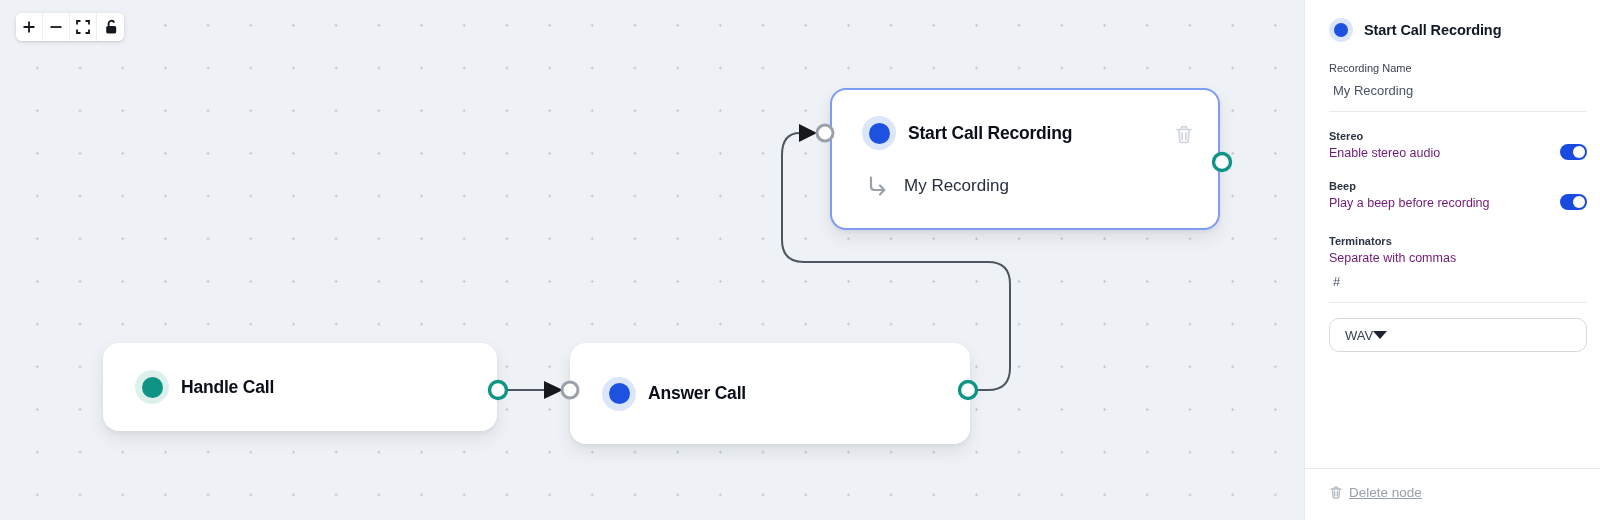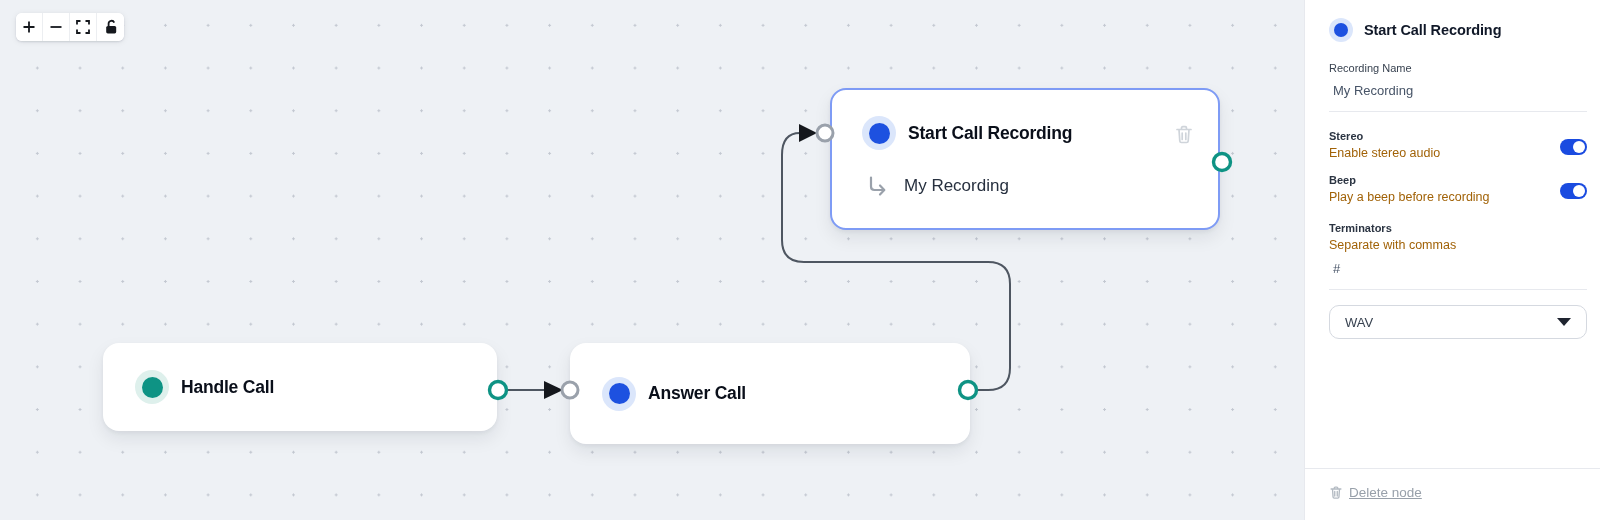--- a/index.html
+++ b/index.html
@@ -49,34 +49,34 @@
   
   .panel { position:absolute; left:1304px; top:0; width:296px; height:520px;
     background:#fff; border-left:1px solid #e7e9ee; display:flex; flex-direction:column; }
   .panel-body { padding:18px 13px 0 24px; flex:1 1 auto; }
   .panel-header { display:flex; align-items:center; gap:11px; margin-bottom:20px; }
   .panel-header .dot-badge { width:24px; height:24px; flex:0 0 24px; }
   .panel-header .dot-badge .dot { width:14px; height:14px; }
   .panel-title { font-size:14.5px; font-weight:700; color:#101828; letter-spacing:-.1px; }
   .field-label { font-size:11px; font-weight:500; color:#384250; }
   .field-label.strong { font-weight:600; color:#2b3442; }
-  .field-desc { font-size:12.5px; color:#a16207; margin-top:4px; }
+  .field-desc { font-size:12.5px; color:#701a75; margin-top:4px; }
   .underline-input { display:block; width:100%; border:0; border-bottom:1px solid #e7e9ee;
     background:transparent; font-family:inherit; font-size:13px; color:#475467;
     padding:9px 2px 13px 4px; outline:none; }
-  .toggle-row { display:flex; align-items:center; justify-content:space-between; margin-top:18px; }
+  .toggle-row { display:flex; align-items:flex-end; justify-content:space-between; margin-top:18px; }
   .toggle { position:relative; width:27px; height:16px; border-radius:9px; background:#cfd4dc;
     margin-top:4px; cursor:pointer; flex:0 0 27px; }
   .toggle.on { background:#1a4be0; }
   .toggle .knob { position:absolute; top:2px; left:2px; width:12px; height:12px;
     border-radius:50%; background:#fff; transition:left .1s; }
   .toggle.on .knob { left:13px; }
-  .block { margin-top:18px; }
+  .block { margin-top:25px; }
   .select-box { margin-top:11px; height:34px; border:1px solid #d5d9e0; border-radius:10px;
-    display:flex; align-items:center; justify-content:space-between; padding:0 15px;
+    display:flex; align-items:center; padding:0 15px;
     cursor:pointer; background:#fff; }
   .select-value { font-size:13px; color:#384250; }
   .caret-down { width:0; height:0; border-left:7px solid transparent;
     border-right:7px solid transparent; border-top:8px solid #1f2430; }
   .panel-footer { border-top:1px solid #e7e9ee; padding:16px 13px 16px 24px; }
   .delete-link { display:inline-flex; align-items:flex-start; gap:6px; color:#98a0aa;
     font-size:13.5px; text-decoration:underline; cursor:pointer; }
 </style>
 </head>
 <body>
@@ -177,21 +177,21 @@
       <div class="toggle-row">
         <div>
           <div class="field-label strong">Stereo</div>
           <div class="field-desc">Enable stereo audio</div>
         </div>
         <div class="toggle on">
             <span class="knob"></span>
           </div>
       </div>
 
-      <div class="toggle-row" style="margin-top:14px;">
+      <div class="toggle-row" style="margin-top:20px;">
         <div>
           <div class="field-label strong">Beep</div>
           <div class="field-desc">Play a beep before recording</div>
         </div>
         <div class="toggle on">
             <span class="knob"></span>
           </div>
       </div>
 
       <div class="block">

